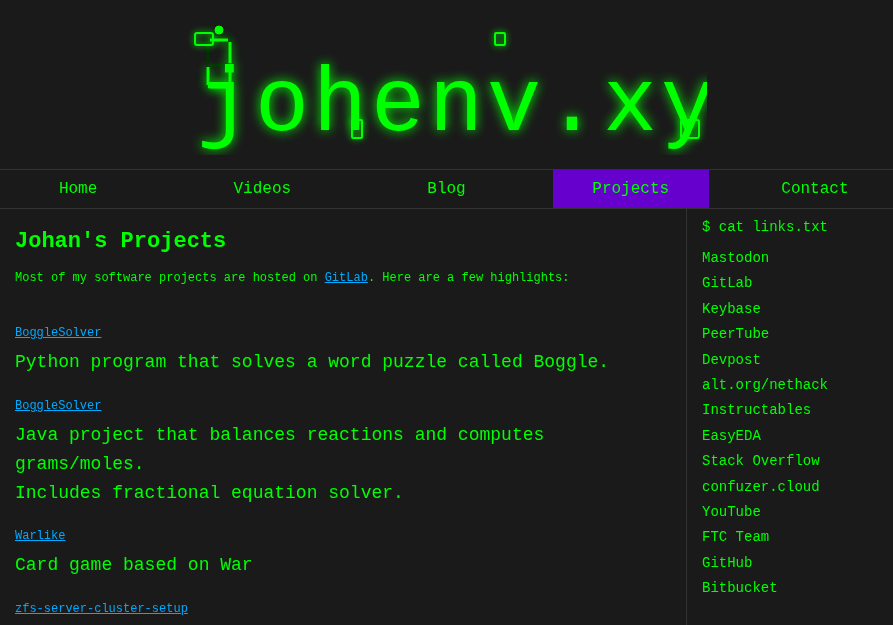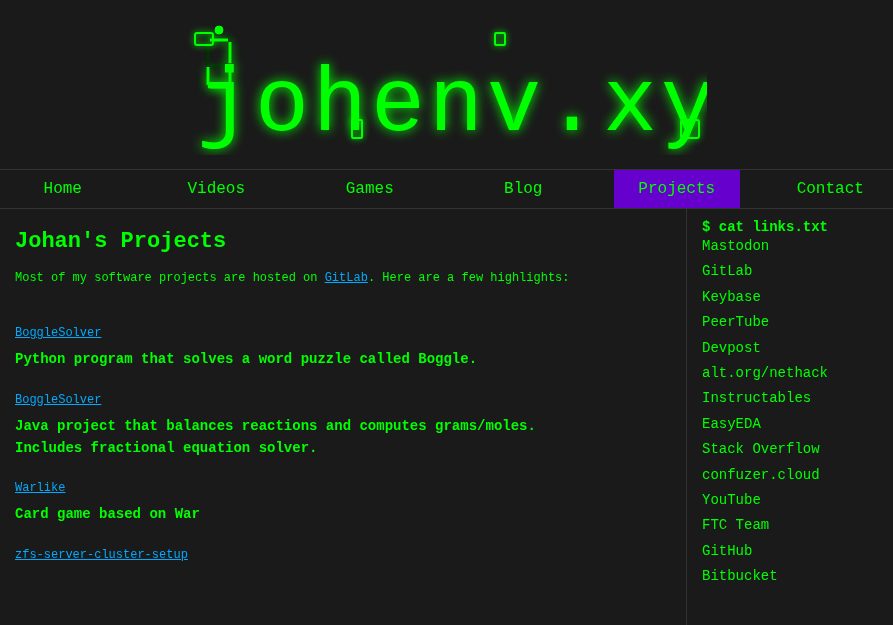--- a/index.html
+++ b/index.html
@@ -92,41 +92,39 @@
       margin-bottom: 8px;
       display: inline-block;
     }
 
     .project-section {
       margin-bottom: 20px;
     }
 
     .project-description {
       font-family: 'Courier New', Courier, monospace;
-      font-size: 14px;
+      font-size: 18px;
       color: #00ff00;
       line-height: 1.6;
       margin-bottom: 5px;
-      font-weight: bold;
     }
 
     
     #sidebar {
       width: 207px;
       background-color: #1a1a1a;
       border-left: 1px solid #333;
       padding: 10px 15px;
       font-family: 'Courier New', Courier, monospace;
       font-size: 14px;
     }
 
     #sidebar-command {
       color: #00ff00;
-      margin-bottom: 0;
-      font-weight: bold;
+      margin-bottom: 12px;
     }
 
     .sidebar-link {
       display: block;
       color: #00ff00;
       text-decoration: none;
       margin-bottom: 3px;
       cursor: pointer;
       line-height: 1.6;
     }
@@ -175,21 +173,20 @@
       <rect x="494" y="95" width="18" height="18" rx="2" fill="none" stroke="#00ff00" stroke-width="2" style="filter: drop-shadow(0 0 3px #00ff00);"></rect>
       <rect x="165" y="95" width="10" height="18" rx="1" fill="none" stroke="#00ff00" stroke-width="2" style="filter: drop-shadow(0 0 3px #00ff00);"></rect>
       <rect x="308" y="8" width="10" height="12" rx="1" fill="none" stroke="#00ff00" stroke-width="2" style="filter: drop-shadow(0 0 3px #00ff00);"></rect>
     </svg>
   </div>
 </div>
 
 <nav id="navbar">
   <a class="nav-item">Home</a>
   <a class="nav-item">Videos</a>
-  <a class="nav-item">Games</a>
   <a class="nav-item">Blog</a>
   <a class="nav-item active">Projects</a>
   <a class="nav-item">Contact</a>
 </nav>
 
 <div id="main-container">
 
   <div id="content-area">
     <h1 id="page-title">Johan's Projects</h1>
 

